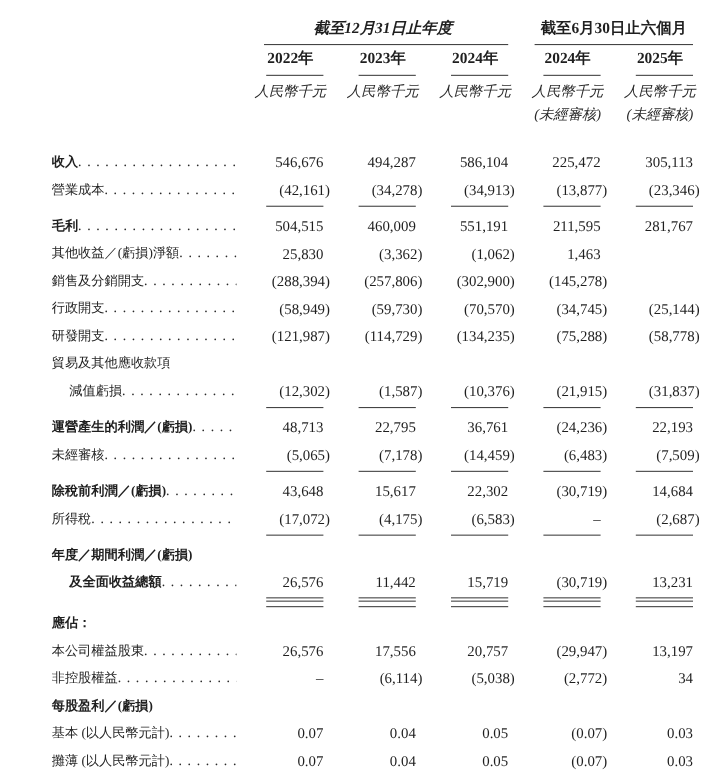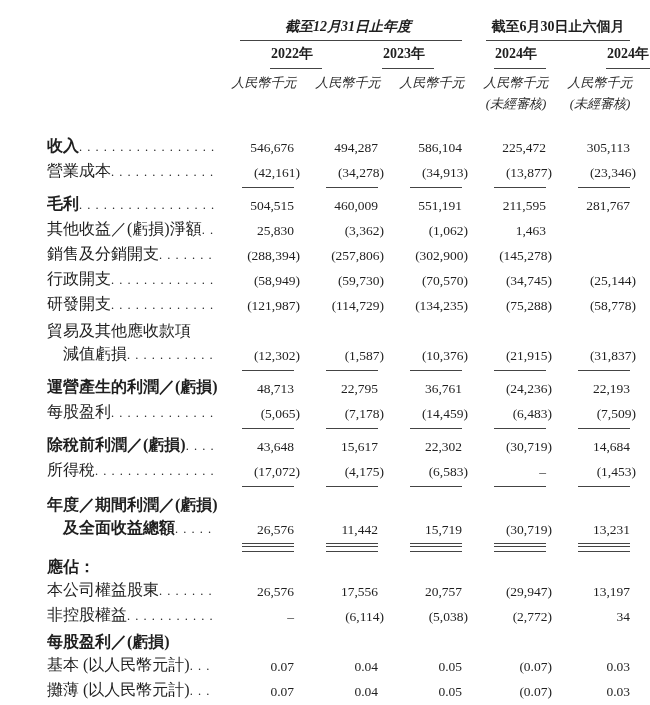--- a/index.html
+++ b/index.html
@@ -18,39 +18,39 @@
   }
 
   
   .group-row { height:26px; }
   .group-cell { position:relative; text-align:center; font-weight:bold; font-size:14px; line-height:22px; }
   .g1 { grid-column:2 / span 3;font-style:italic; }
   .g2 { grid-column:5 / span 2; }
   .group-cell::after { content:""; position:absolute; left:18px; right:12px; bottom:-3px; border-bottom:1.2px solid #444; }
   .g2::after { left:12px; }
 
-  .year-row { height:29px;gap:28px; }
+  .year-row { height:29px; }
   .year-cell { position:relative; text-align:center; font-weight:bold; font-size:14px; line-height:26px; }
   .year-cell::after { content:""; position:absolute; left:20px; right:12px; bottom:-2px; border-bottom:1.2px solid #444; }
 
   .unit-row { height:26px; }
   .note-row { height:21px; }
   .unit-cell, .note-cell { text-align:center; font-style:italic; font-size:13px; line-height:20px; color:#2a2a2a; }
   .nc4 { grid-column:5; } .nc5 { grid-column:6; }
 
   .thead { margin-bottom:21px; }
 
   
   .row { height:25px; }
   .row.gap { margin-bottom:8px; }
   .row.gap-lg { margin-bottom:12px; }
 
   .label-cell {
     display:flex; align-items:baseline; overflow:hidden;
-    font-size:16px; line-height:25px; padding-right:7px; white-space:nowrap;text-align:center;
+    font-size:12px; line-height:25px; padding-right:7px; white-space:nowrap;text-align:center;
   }
   .row.bold .label-text { font-weight:bold; }
   .label-cell.indent { padding-left:16px; }
   .dots { flex:1; overflow:hidden; white-space:nowrap; }
   .dots::after {
     content:". . . . . . . . . . . . . . . . . . . . . . . . . . . . . . . . . .";
     font-size:12.5px; letter-spacing:1px; color:#2a2a2a;
   }
 
   .val-cell {
@@ -212,21 +212,21 @@
           <span class="dots"></span>
         </div>
         <div class="val-cell">48,713</div>
         <div class="val-cell">22,795</div>
         <div class="val-cell">36,761</div>
         <div class="val-cell paren">(24,236)</div>
         <div class="val-cell">22,193</div>
       </div>
       <div class="grid-row row gap">
         <div class="label-cell">
-          <span class="label-text">每股盈利</span>
+          <span class="label-text">未經審核</span>
           <span class="dots"></span>
         </div>
         <div class="val-cell paren rule-single">(5,065)</div>
         <div class="val-cell paren rule-single">(7,178)</div>
         <div class="val-cell paren rule-single">(14,459)</div>
         <div class="val-cell paren rule-single">(6,483)</div>
         <div class="val-cell paren rule-single">(7,509)</div>
       </div>
       <div class="grid-row row bold">
         <div class="label-cell">
@@ -241,21 +241,21 @@
       </div>
       <div class="grid-row row gap">
         <div class="label-cell">
           <span class="label-text">所得稅</span>
           <span class="dots"></span>
         </div>
         <div class="val-cell paren rule-single">(17,072)</div>
         <div class="val-cell paren rule-single">(4,175)</div>
         <div class="val-cell paren rule-single">(6,583)</div>
         <div class="val-cell rule-single">–</div>
-        <div class="val-cell paren rule-single">(1,453)</div>
+        <div class="val-cell paren rule-single">(2,687)</div>
       </div>
       <div class="grid-row row bold">
         <div class="label-cell">
           <span class="label-text">年度／期間利潤／(虧損)</span>
         </div>
         <div class="val-cell"></div>
         <div class="val-cell"></div>
         <div class="val-cell"></div>
         <div class="val-cell"></div>
         <div class="val-cell"></div>

